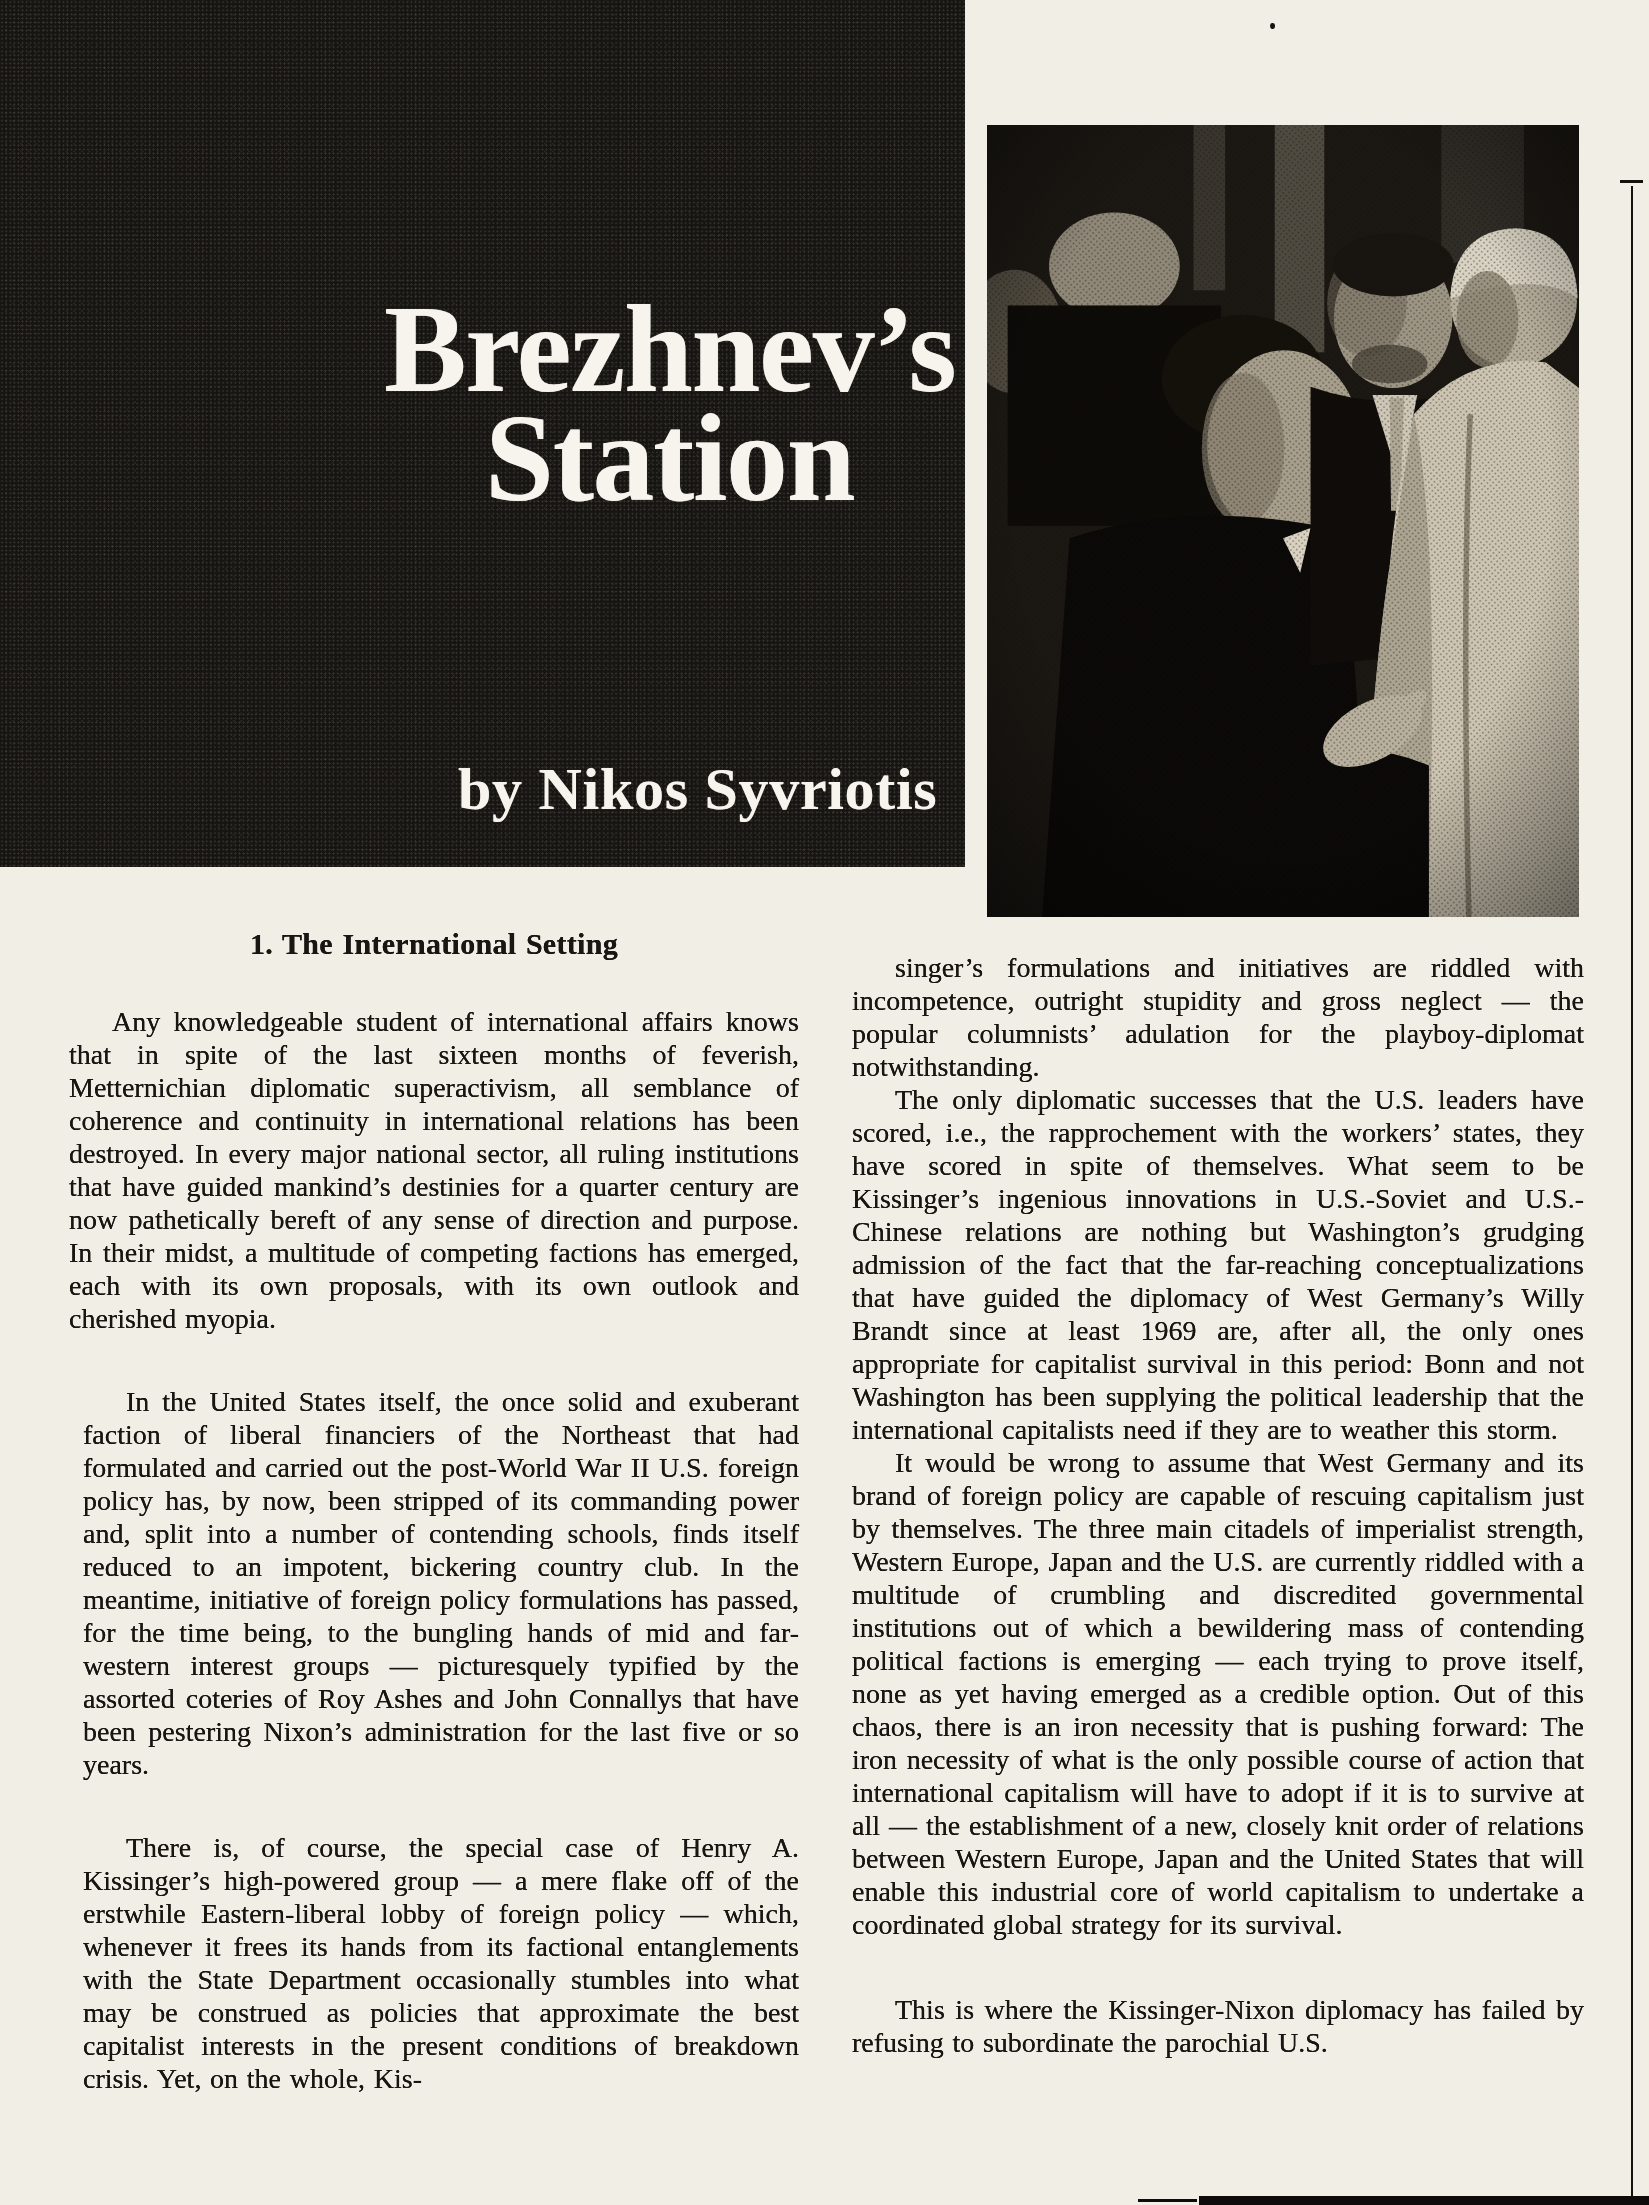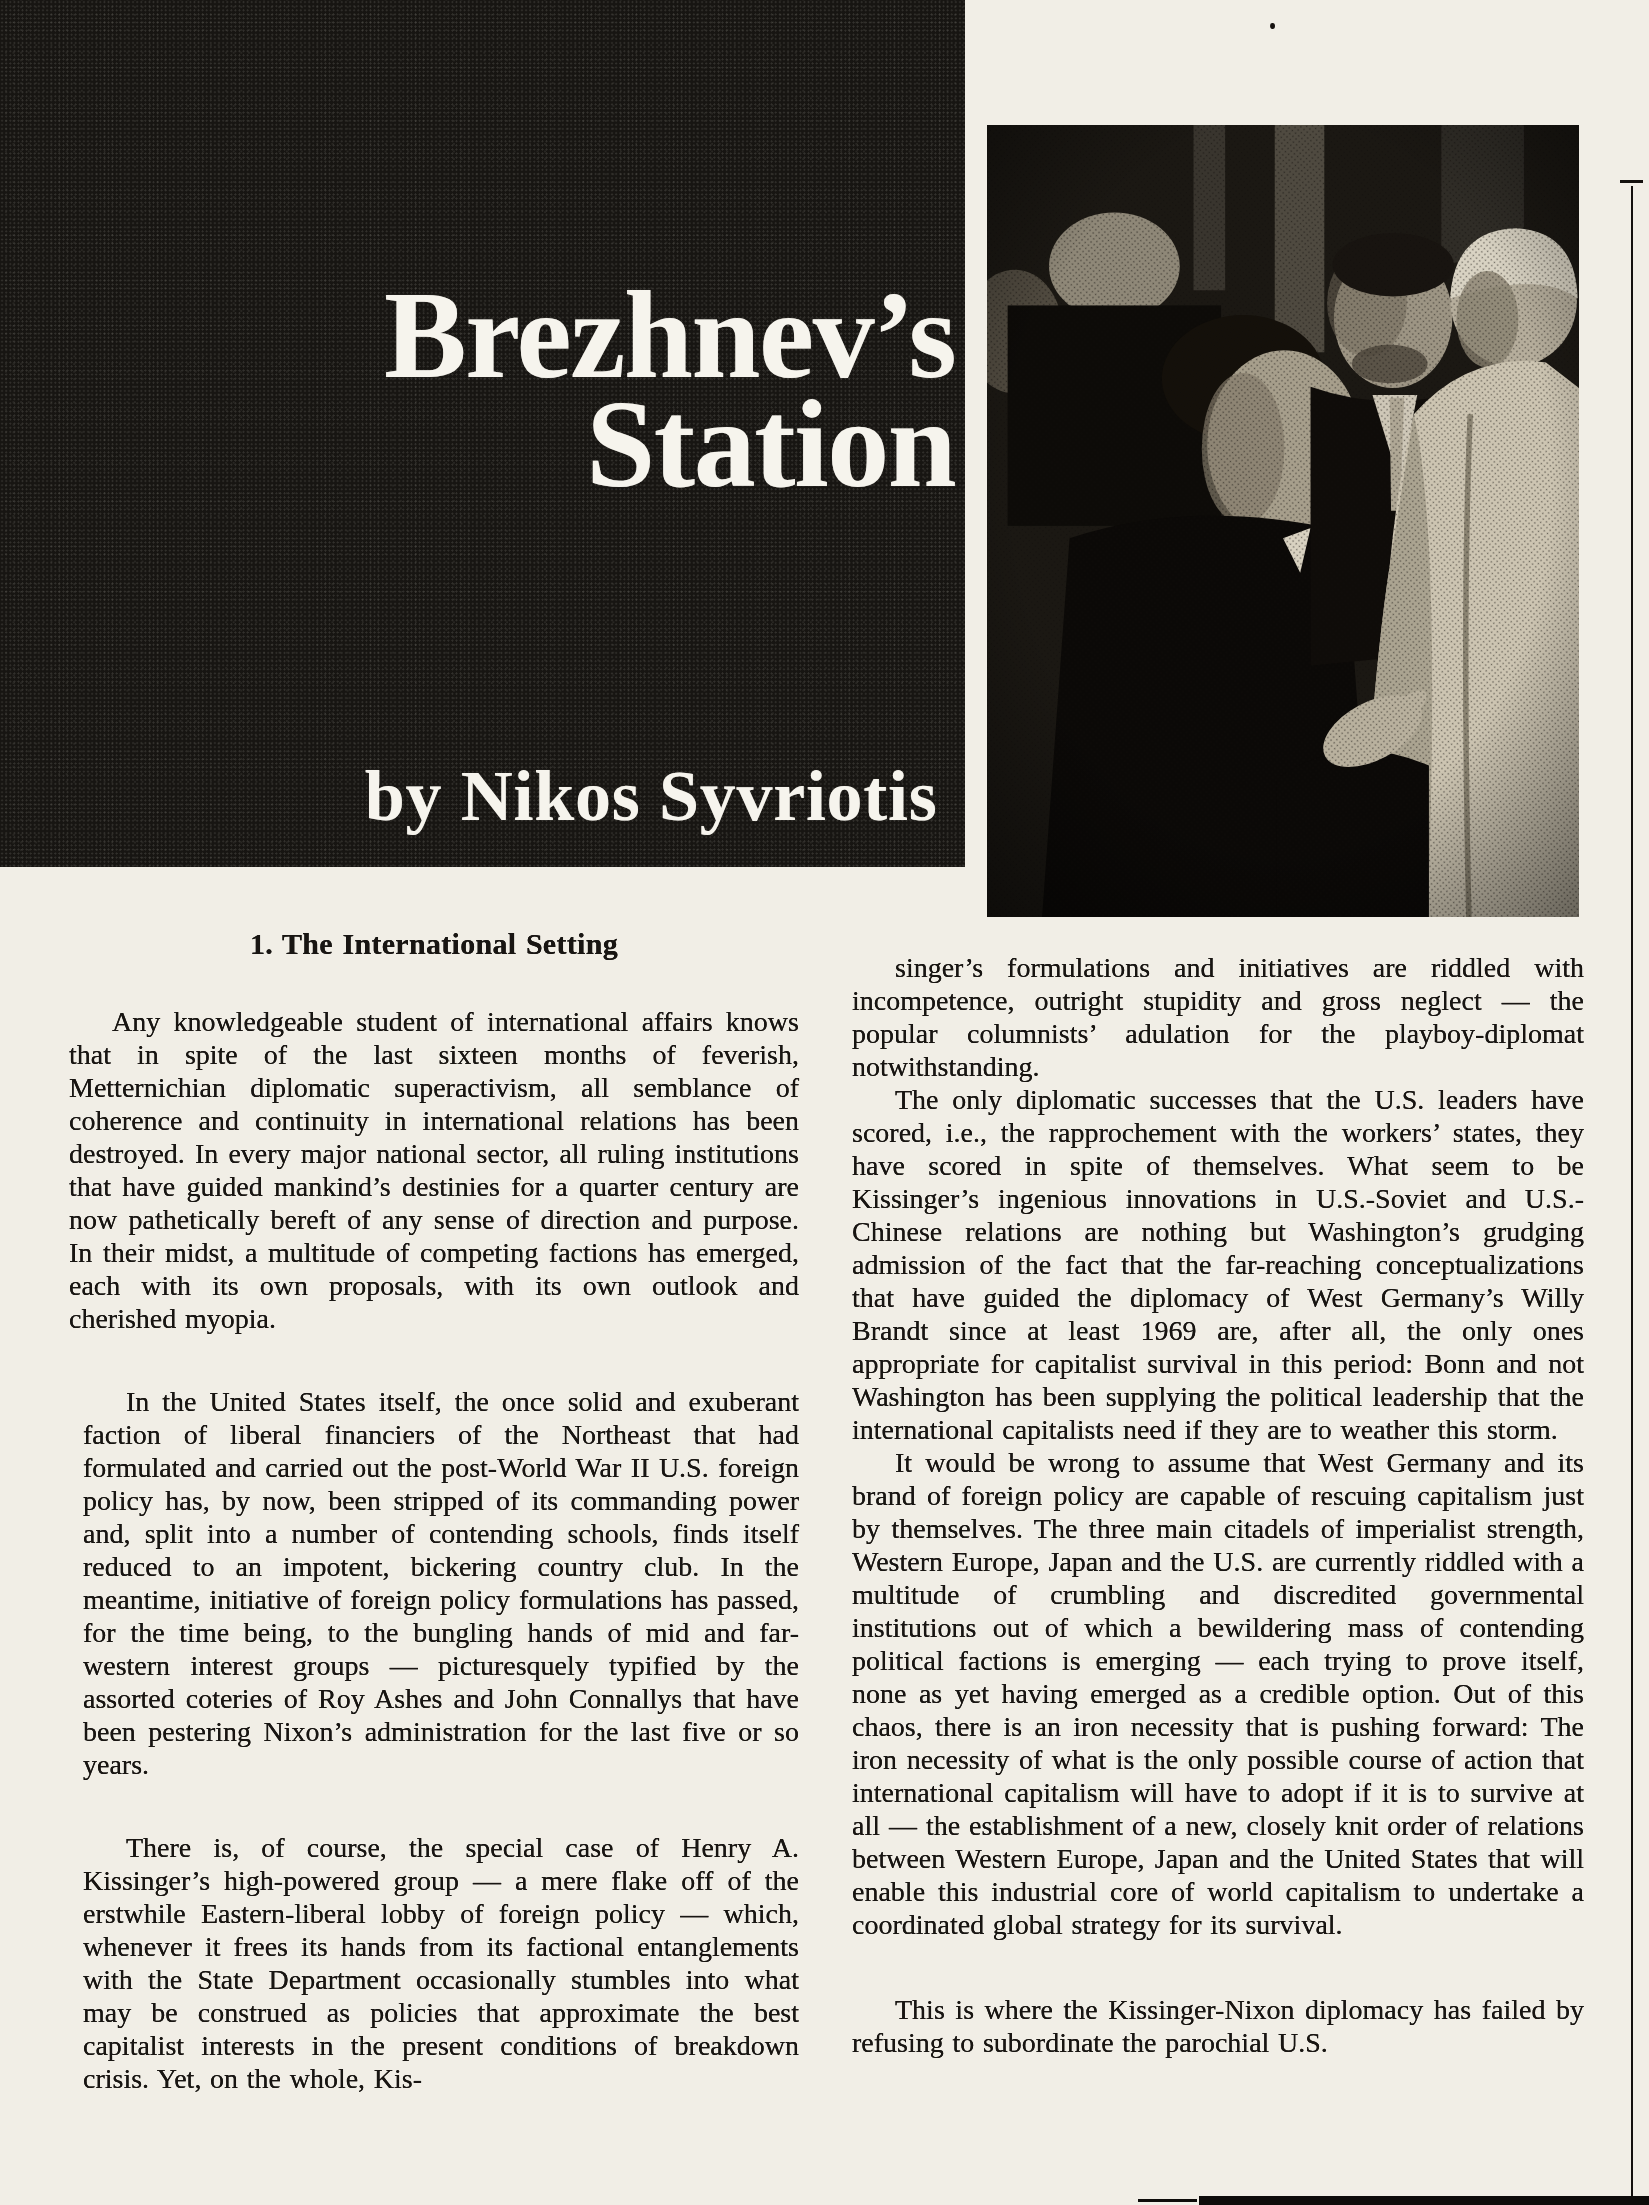--- a/index.html
+++ b/index.html
@@ -17,34 +17,34 @@
     position: absolute; left: 0; top: 0;
     width: 965px; height: 867px;
     background-color: #171512;
     background-image:
       radial-gradient(rgba(238,234,224,0.13) 0.8px, transparent 1.1px),
       radial-gradient(rgba(238,234,224,0.08) 0.7px, transparent 1px);
     background-size: 4.1px 4.1px, 7.6px 7.6px;
     background-position: 0 0, 2.1px 3.4px;
   }
   .title {
-    position: absolute; top: 281px; right: 9.6px;
-    text-align: right;
+    position: absolute; top: 295px; right: 9.6px;
+    text-align: center;
     color: #f6f4ed;
     font-weight: bold;
     font-size: 124px;
     line-height: 109px;
     letter-spacing: -1.4px;
     text-shadow: 0 0 0.7px rgba(246,244,237,0.6);
   }
   .byline {
     position: absolute; top: 755px; right: 27.6px;
     color: #f6f4ed;
     font-weight: bold;
-    font-size: 72px;
+    font-size: 60px;
     letter-spacing: 0.7px;
     text-shadow: 0 0 0.7px rgba(246,244,237,0.6);
   }
 
   
   .photo-frame {
     position: absolute; left: 987px; top: 125px;
     width: 592px; height: 792px;
     background: #1b1813;
   }

